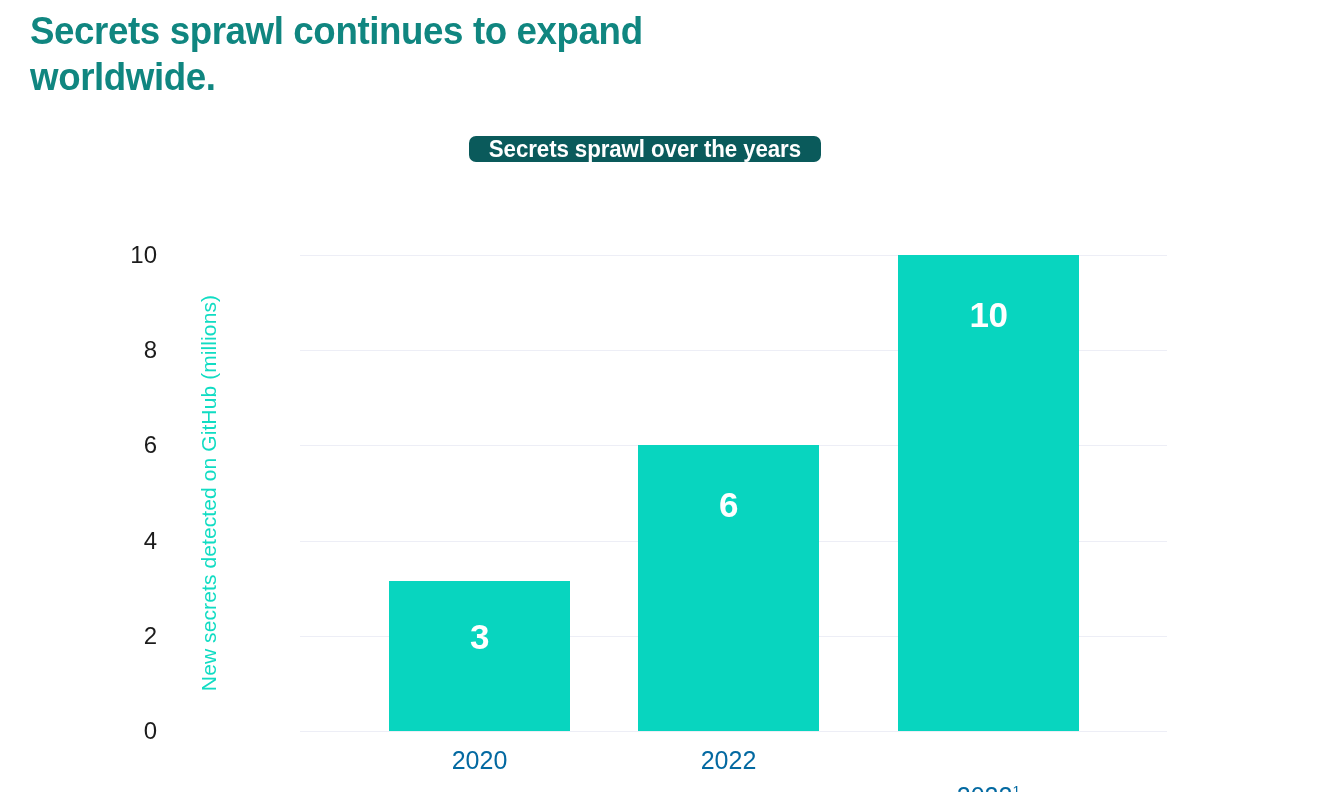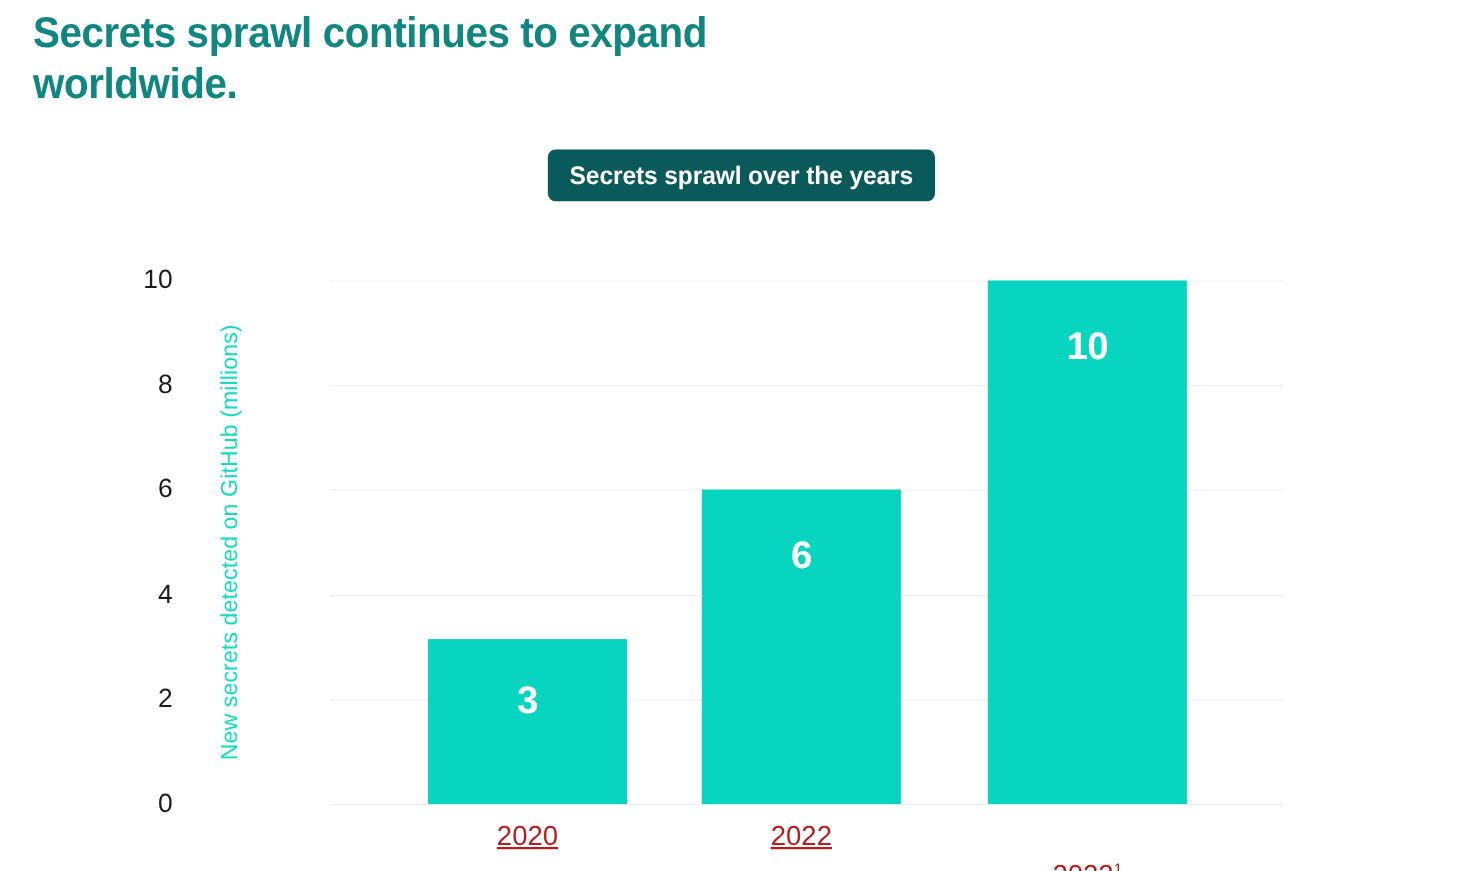--- a/index.html
+++ b/index.html
@@ -28,23 +28,23 @@
     line-height: 46px;
     letter-spacing: -0.4px;
     transform: scaleX(0.94);
     transform-origin: left top;
     white-space: pre-line;
   }
 
   
   #title-badge {
     position: absolute;
-    left: 498px;
+    left: 469px;
     top: 136px;
-    height: 47px;
+    height: 26px;
     padding: 0 15px;
     background: #0a5a5b;
     border-radius: 7px;
     display: flex;
     align-items: center;
     justify-content: center;
     box-sizing: border-box;
   }
   #title-badge span {
     color: #ffffff;
@@ -123,24 +123,23 @@
     font-weight: bold;
     font-size: 35px;
     line-height: 35px;
     letter-spacing: -0.5px;
   }
 
   .xtick {
     position: absolute;
     top: 748px;
     text-align: center;
-    color: #b91c1c;
+    color: #0369a1;
     font-size: 25px;
     line-height: 25px;
-    text-decoration: underline;
   }
   .xtick sup {
     font-size: 14px;
     vertical-align: super;
     line-height: 0;
   }
 </style>
 </head>
 <body>
 

